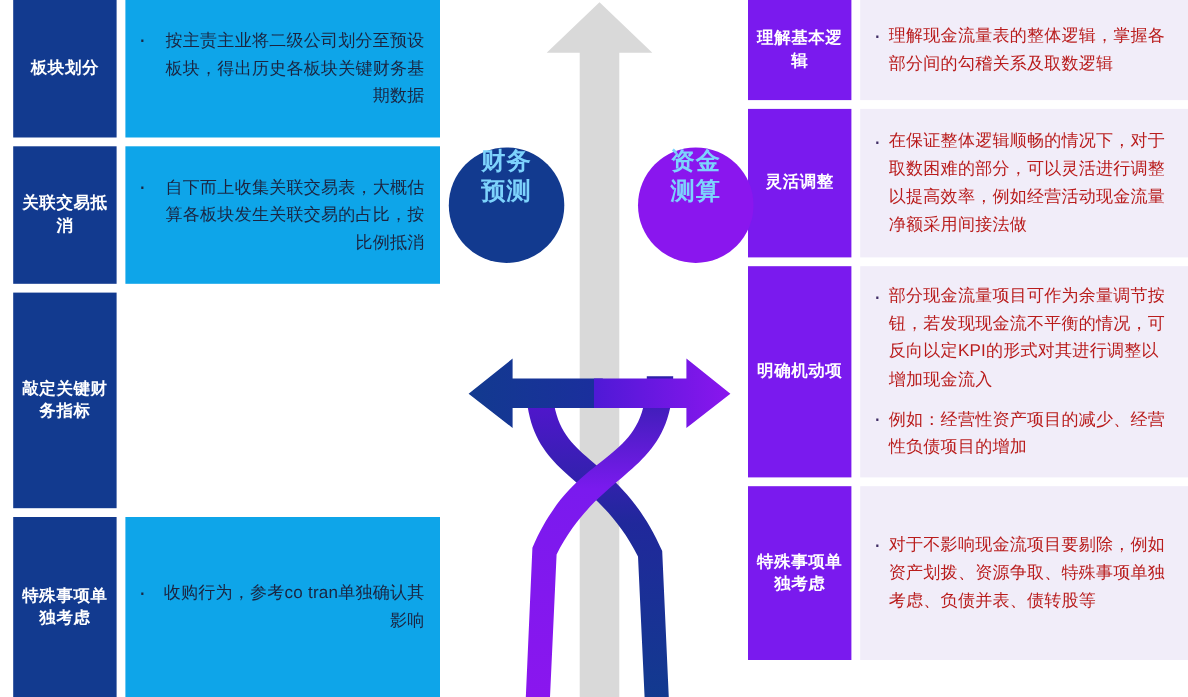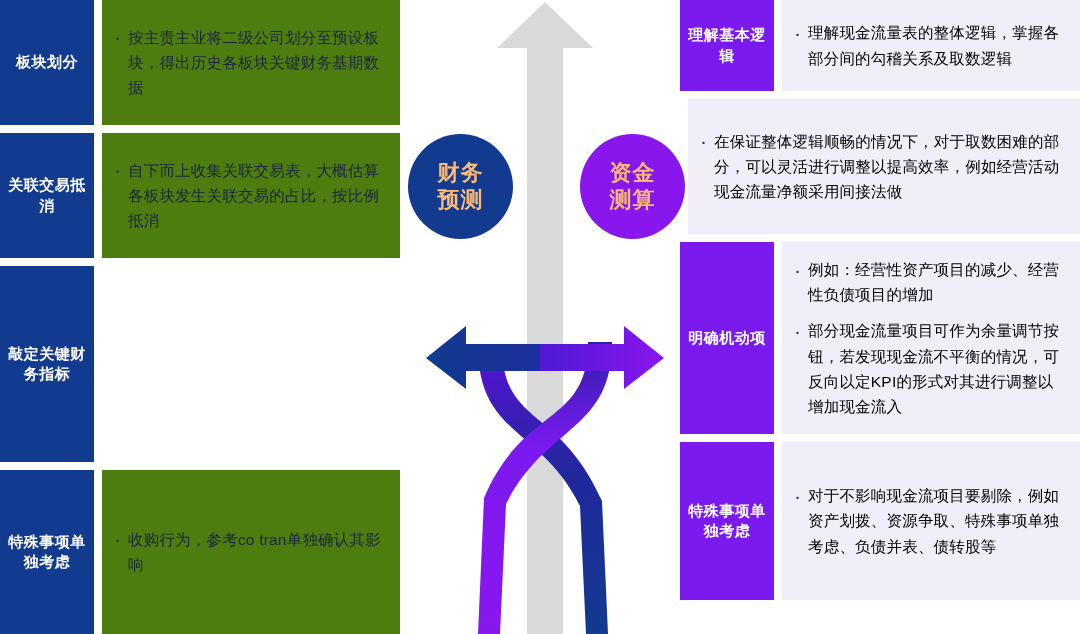--- a/index.html
+++ b/index.html
@@ -87,42 +87,42 @@
   ul.bullets li::before {
     content: "\00B7";
     position: absolute;
     left: 2px;
     top: -0.22em;
     font-size: 21px;
     line-height: 1.62;
   }
 
   
-  #left-column .row-label  { background: #123A8F; }
-  #left-column .row-content{ background: #4d7c0f; }
+  #left-column .row-label  { background: #123A8F; margin-left: 12px; }
+  #left-column .row-content{ background: #0ea5e9; text-align: right; }
   #left-column ul.bullets li { color: #1b2440; }
   #left-column ul.bullets li::before { color: #1b2440; }
 
   
   #right-column .row-label  { background: #7A1AEE; }
   #right-column .row-content{ background: #F1EDF9; }
-  #right-column ul.bullets li { color: #000000; }
+  #right-column ul.bullets li { color: #b91c1c; }
   #right-column ul.bullets li::before { color: #3d2a63; }
 
   
   .circle {
     position: absolute;
     width: 105px;
     height: 105px;
     border-radius: 50%;
     display: flex;
-    align-items: center;
+    align-items: flex-start;
     justify-content: center;
     text-align: center;
-    color: #fdba74;
+    color: #7dd3fc;
     font-size: 22px;
     font-weight: bold;
     line-height: 1.22;
     letter-spacing: 1px;
   }
   #circle-forecast {
     left: 408px; top: 134px;
     background: #123A8F;
   }
   #circle-funding {
@@ -188,33 +188,34 @@
   <div class="row" style="height:91px">
     <div class="row-label">理解基本逻辑</div>
     <div class="row-content">
       <ul class="bullets">
         <li>理解现金流量表的整体逻辑，掌握各部分间的勾稽关系及取数逻辑</li>
       </ul>
     </div>
   </div>
 
   <div class="row" style="height:135px">
+    <div class="row-label">灵活调整</div>
     <div class="row-content">
       <ul class="bullets">
         <li>在保证整体逻辑顺畅的情况下，对于取数困难的部分，可以灵活进行调整以提高效率，例如经营活动现金流量净额采用间接法做</li>
       </ul>
     </div>
   </div>
 
   <div class="row" style="height:192px">
     <div class="row-label">明确机动项</div>
     <div class="row-content">
       <ul class="bullets">
+        <li>部分现金流量项目可作为余量调节按钮，若发现现金流不平衡的情况，可反向以定KPI的形式对其进行调整以增加现金流入</li>
         <li>例如：经营性资产项目的减少、经营性负债项目的增加</li>
-        <li>部分现金流量项目可作为余量调节按钮，若发现现金流不平衡的情况，可反向以定KPI的形式对其进行调整以增加现金流入</li>
       </ul>
     </div>
   </div>
 
   <div class="row" style="height:158px">
     <div class="row-label">特殊事项单独考虑</div>
     <div class="row-content">
       <ul class="bullets">
         <li>对于不影响现金流项目要剔除，例如资产划拨、资源争取、特殊事项单独考虑、负债并表、债转股等</li>
       </ul>

